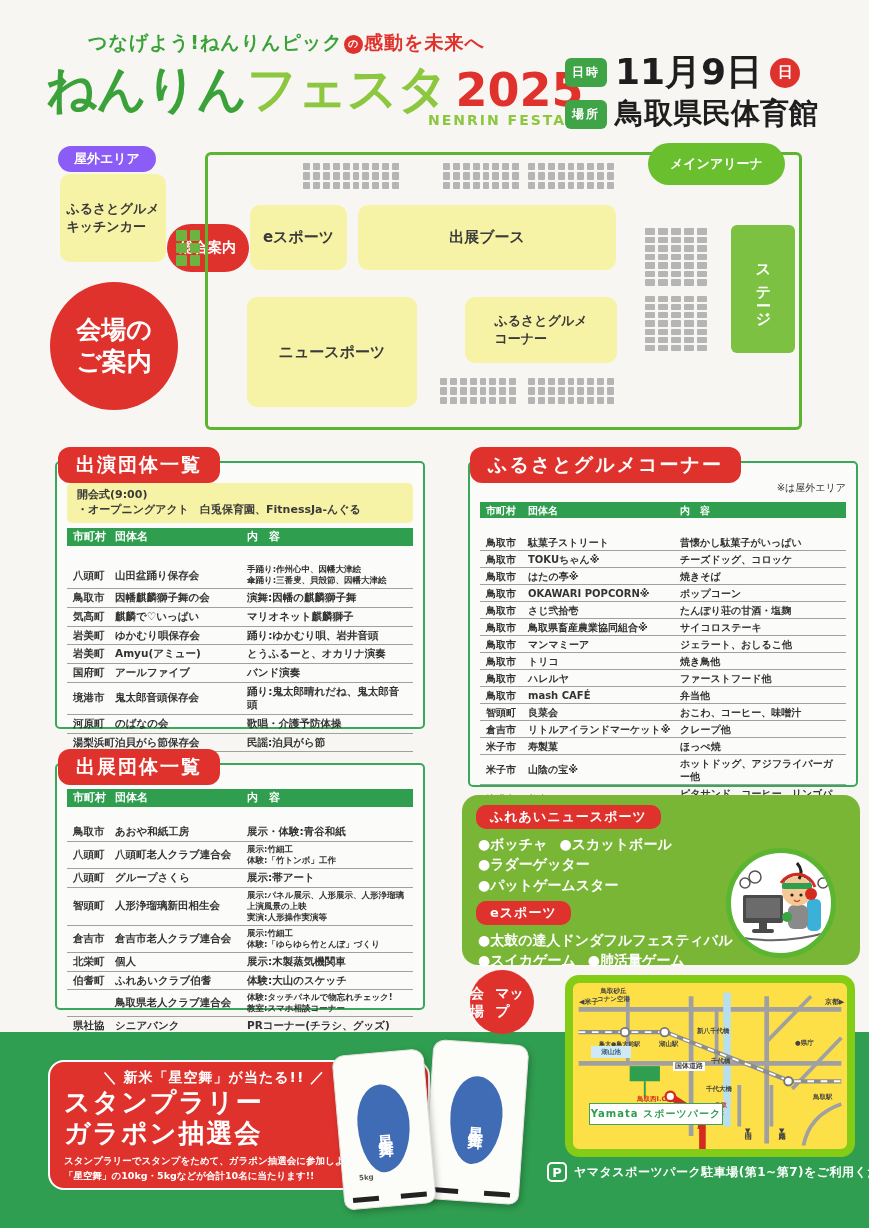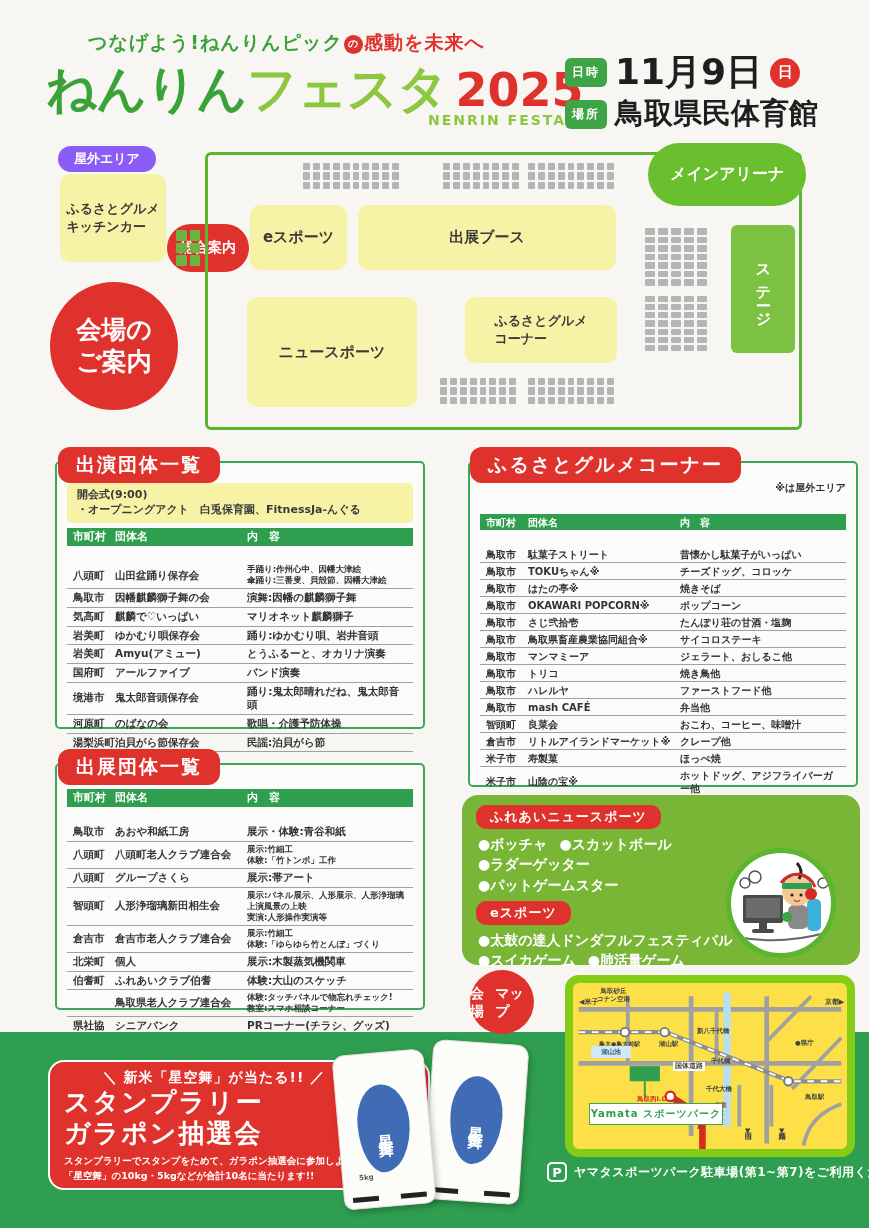--- a/index.html
+++ b/index.html
@@ -28,21 +28,21 @@
               font-weight:bold;display:flex;align-items:center;justify-content:center}
 
   
   .pill{border-radius:999px;color:#fff;font-weight:bold;display:inline-block}
   .outdoor-badge{top:146px;left:58px;background:#8b5cf6;font-size:13px;padding:4px 16px}
   .kitchen-box{top:174px;left:60px;width:106px;height:88px}
   .ybox{background:#f7f3a6;border-radius:10px;display:flex;align-items:center;justify-content:center;
         text-align:left;font-weight:bold;color:#3a3a3a;white-space:pre-line;line-height:1.35}
   .info-desk-badge{top:224px;left:167px;background:#e0322d;font-size:14px;padding:15px 13px}
   .arena-box{top:152px;left:205px;width:597px;height:278px;border:3px solid #5cb531;border-radius:6px}
-  .arena-badge{top:143px;left:648px;background:#6abf2e;font-size:16px;padding:21px 22px}
+  .arena-badge{top:143px;left:648px;background:#6abf2e;font-size:13px;padding:12px 22px}
   .area-esports{top:205px;left:250px;width:97px;height:65px;font-size:15px}
   .area-booth{top:205px;left:358px;width:258px;height:65px;font-size:15px}
   .area-newsports{top:297px;left:247px;width:170px;height:110px;font-size:15px}
   .area-gourmet{top:297px;left:465px;width:152px;height:66px;font-size:13px}
   .stage-box{top:225px;left:731px;width:64px;height:128px;background:#7cc142;border-radius:6px;
              display:flex;align-items:center;justify-content:center}
   .stage-box span{writing-mode:vertical-rl;color:#fff;font-size:15px;font-weight:bold;letter-spacing:4px}
   .guide-circle{top:282px;left:50px;width:128px;height:128px;border-radius:50%;background:#e0322d;
                 display:flex;flex-direction:column;align-items:center;justify-content:center;
                 color:#fff;font-size:25px;font-weight:bold;line-height:1.3}
@@ -65,21 +65,21 @@
   .twoline{font-size:8.5px;line-height:1.3}
   .performers-box{top:461px;left:55px;width:370px;height:268px;padding:20px 10px 6px}
   .performers-badge{top:447px;left:58px}
   .opening-box{border-radius:5px;padding:4px 10px;font-size:11px;text-align:left;justify-content:flex-start;
                margin-bottom:5px;height:40px}
   .gourmet-box{top:461px;left:468px;width:390px;height:326px;padding:18px 10px 6px}
   .gourmet-badge{top:447px;left:470px}
   .tbl-gourmet .c1{flex:0 0 152px}
   .tbl-gourmet .tcell{font-size:10px}
   .tbl-gourmet .trow{padding:1.5px 0}
-  .note{font-size:10px;font-weight:bold;color:#333;text-align:right;margin-bottom:19px}
+  .note{font-size:10px;font-weight:normal;color:#333;text-align:right;margin-bottom:7px}
   .exhibitors-box{top:763px;left:55px;width:370px;height:247px;padding:24px 10px 6px}
   .exhibitors-badge{top:749px;left:58px}
 
   
   .sports-panel{top:795px;left:462px;width:398px;height:170px;background:#7ab636;border-radius:16px;
                 padding:10px 0 0 14px}
   .sports-badge{background:#e0322d;color:#fff;font-weight:bold;border-radius:10px;display:inline-block;
                 font-size:13px;padding:3px 14px;letter-spacing:1px}
   .bullet-list{width:268px;margin:5px 0 6px 2px}
   .bullet-item{color:#fff;font-weight:bold;font-size:14px;margin-right:12px;white-space:nowrap;
@@ -691,21 +691,21 @@
     <div class="mlabel" style="left:86px;top:57px">湖山駅</div>
     <div class="lake-box">湖山池</div>
     <div class="mlabel" style="left:124px;top:44px">新八千代橋</div>
     <div class="mlabel" style="left:222px;top:56px">●県庁</div>
     <div class="mlabel" style="left:138px;top:74px">千代橋</div>
     <div class="mlabel" style="left:100px;top:79px;font-size:7px;background:#fff;padding:0 2px">国体道路</div>
     <div class="mlabel red" style="left:64px;top:112px">鳥取西I.C</div>
     <div class="mlabel red" style="left:142px;top:118px;font-size:6px">鳥取
 I.C</div>
     <div class="mlabel" style="left:133px;top:102px">千代大橋</div>
-    <div class="mlabel" style="left:232px;top:110px">鳥取駅</div>
+    <div class="mlabel" style="left:240px;top:110px">鳥取駅</div>
     <div class="mlabel vert" style="left:170px;top:144px;font-size:7px">岡山▼</div>
     <div class="mlabel vert" style="left:204px;top:144px;font-size:7px">姫路▼</div>
     <div class="mlabel vert red" style="left:124px;top:136px;font-size:5.5px">鳥取自動車道</div>
     <div class="venue-label">Yamata スポーツパーク</div>
   </div>
   <div class="abs parking">
     <span class="parking-icon">P</span>
     <span class="parking-text">ヤマタスポーツパーク駐車場(第1~第7)をご利用ください</span>
   </div>
 

